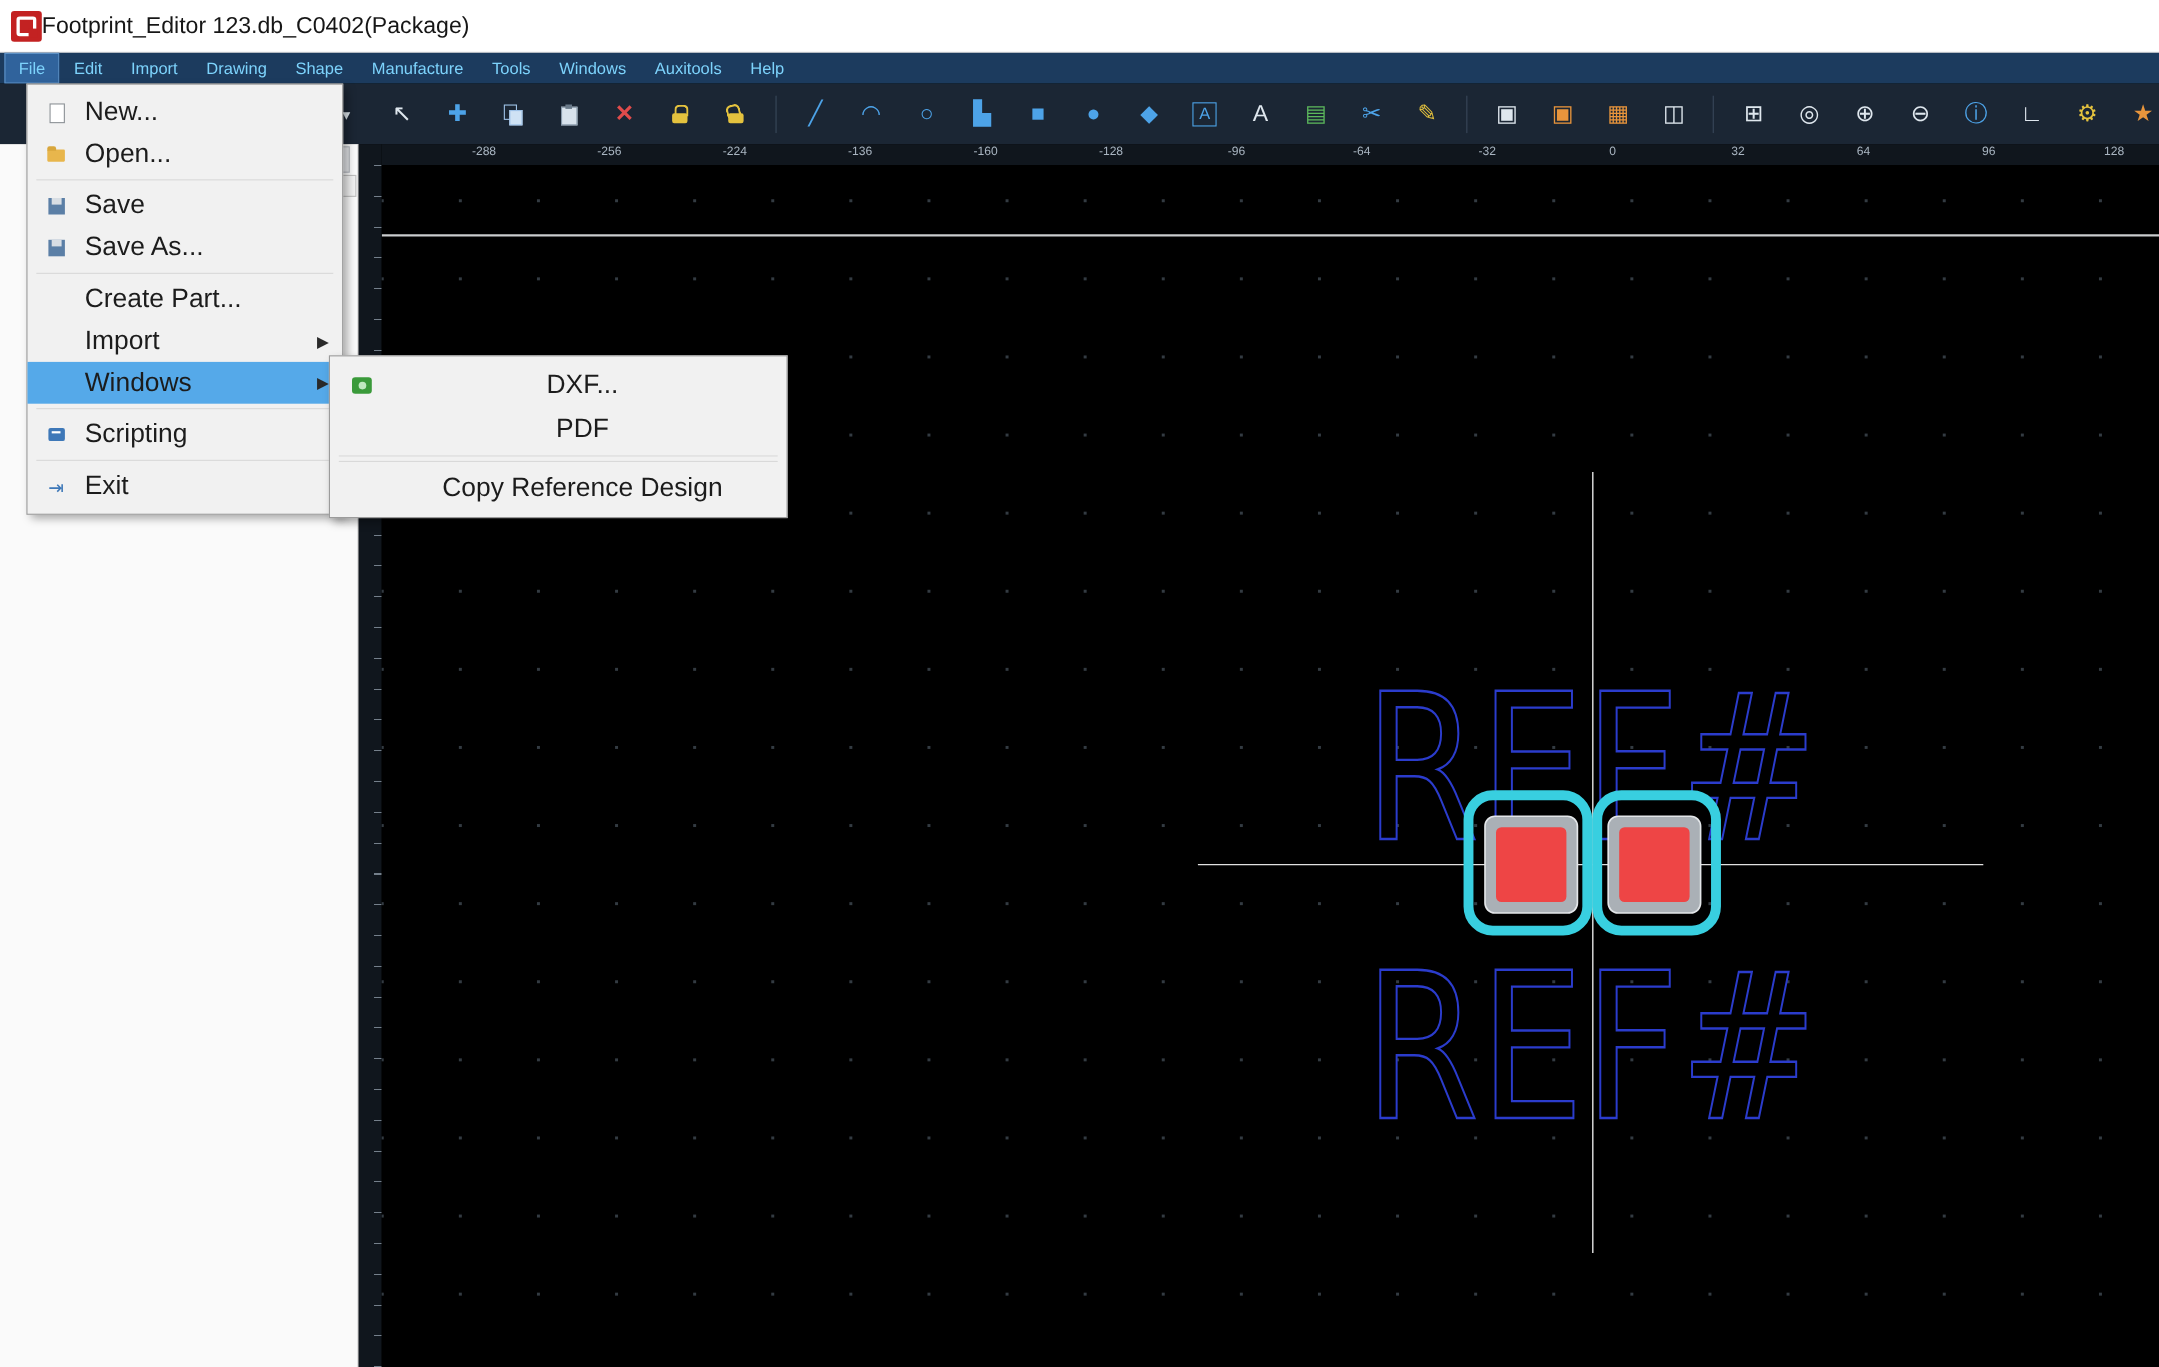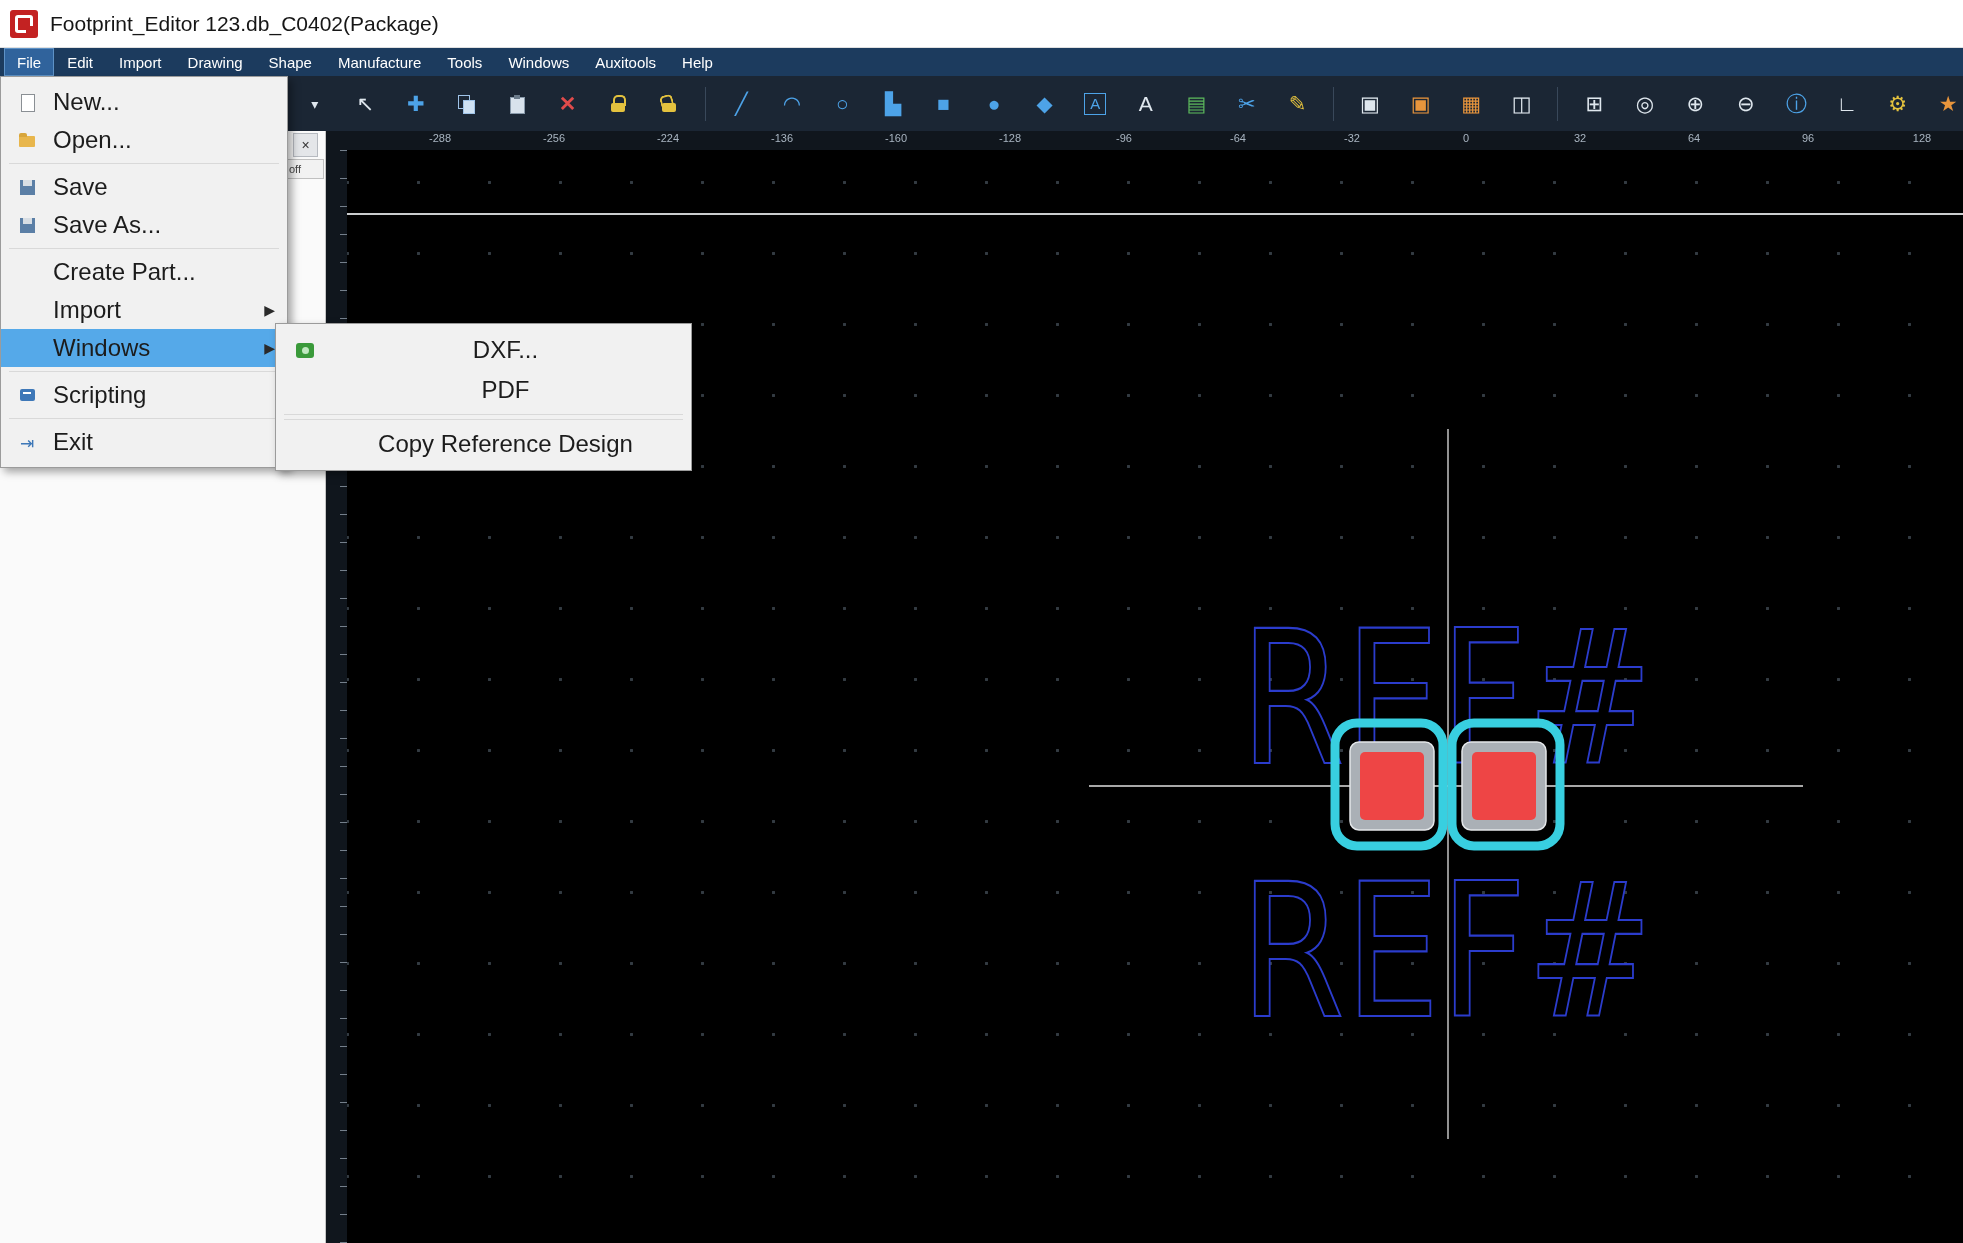--- a/index.html
+++ b/index.html
@@ -1,30 +1,30 @@
 <!DOCTYPE html>
 <html><head>
 <meta charset="utf-8">
 <style>
   * { box-sizing: border-box; }
   body { margin:0; background:#444; font-family:"Liberation Sans", sans-serif; }
   .app { position:relative; width:1963px; height:1243px; background:#000; overflow:hidden; }
 
   
   .titlebar { position:absolute; left:0; top:0; right:0; height:48px; background:#ffffff;
-              border-bottom:1px solid #e0e0e0; display:flex; align-items:center; gap:12px; padding-left:10px; }
+              border-bottom:1px solid #e0e0e0; display:flex; align-items:center; padding-left:10px; }
   .logo { width:28px; height:28px; background:#c32222; border-radius:3px; position:relative; flex:0 0 28px; }
   .logo::after { content:""; position:absolute; inset:5px; border:3px solid #fff; border-radius:3px; }
   .logo::before { content:""; position:absolute; right:4px; bottom:4px; width:8px; height:8px; background:#c32222; z-index:1; }
   .title { font-size:21px; color:#161616; }
 
   
   .menubar { position:absolute; left:0; top:48px; right:0; height:28px; background:#1c3b5e;
              display:flex; align-items:stretch; padding-left:4px; }
-  .mitem { display:flex; align-items:center; padding:0 13px; font-size:15px; color:#ffffff; cursor:default; }
+  .mitem { display:flex; align-items:center; padding:0 13px; font-size:15px; color:#7dd3fc; cursor:default; }
   .mitem.active { background:#30639c; box-shadow:inset 0 0 0 1px #5e92c6; }
 
   
   .toolbar { position:absolute; left:0; top:76px; right:0; height:55px; background:#1b2634;
              display:flex; align-items:center; gap:21px; padding-left:300px; }
   .tool { width:30px; height:30px; display:flex; align-items:center; justify-content:center;
           font-size:21px; line-height:1; cursor:default; }
   .tool.small { font-size:14px; }
   .c-white { color:#dfe7ee; } .c-blue { color:#4da3e8; } .c-red { color:#e04b4b; font-weight:bold; }
   .c-yellow { color:#e4c23e; } .c-green { color:#5cb85c; } .c-orange { color:#e8953c; }
@@ -69,21 +69,21 @@
             background-size:100% 11px, 100% 6px; background-position:36px bottom, 36px bottom; background-repeat:repeat-x; }
   .rlabel { position:absolute; top:1px; transform:translateX(-50%); font-size:11px; color:#a9b5c1; white-space:nowrap; }
 
   .canvas { position:absolute; left:347px; top:150px; right:0; bottom:0; background:#000;
             background-image:radial-gradient(circle, #333b42 1.4px, transparent 1.6px);
             background-size:71px 71px; background-position:36px 68px; }
   .canvas svg { position:absolute; inset:0; }
 
   
   .menu-pop { position:absolute; background:#f1f1f1; border:1px solid #9b9b9b;
-              box-shadow:4px 4px 8px rgba(0,0,0,.35); z-index:20; padding:6px 0; }
+              box-shadow:4px 4px 8px rgba(0,0,0,.35); z-index:20; padding:6px 0;margin-left:24px; }
   .file-menu { left:0; top:76px; width:288px; }
   .export-menu { left:275px; top:323px; width:417px; }
   .mrow { display:flex; align-items:center; font-size:24px; color:#1c1c1c; padding:0 12px 0 8px; cursor:default; }
   .file-menu .mrow { height:38px; }
   .export-menu .mrow { height:40px;text-align:center; }
   .micon { flex:0 0 36px; display:flex; align-items:center; justify-content:center; margin-right:8px; }
   .export-menu .micon { flex:0 0 42px; margin-right:6px; }
   .mlabel { flex:1; white-space:nowrap; }
   .marrow { font-size:14px; color:#2a2a2a; }
   .mrow.hl { background:#55a9e9; }

